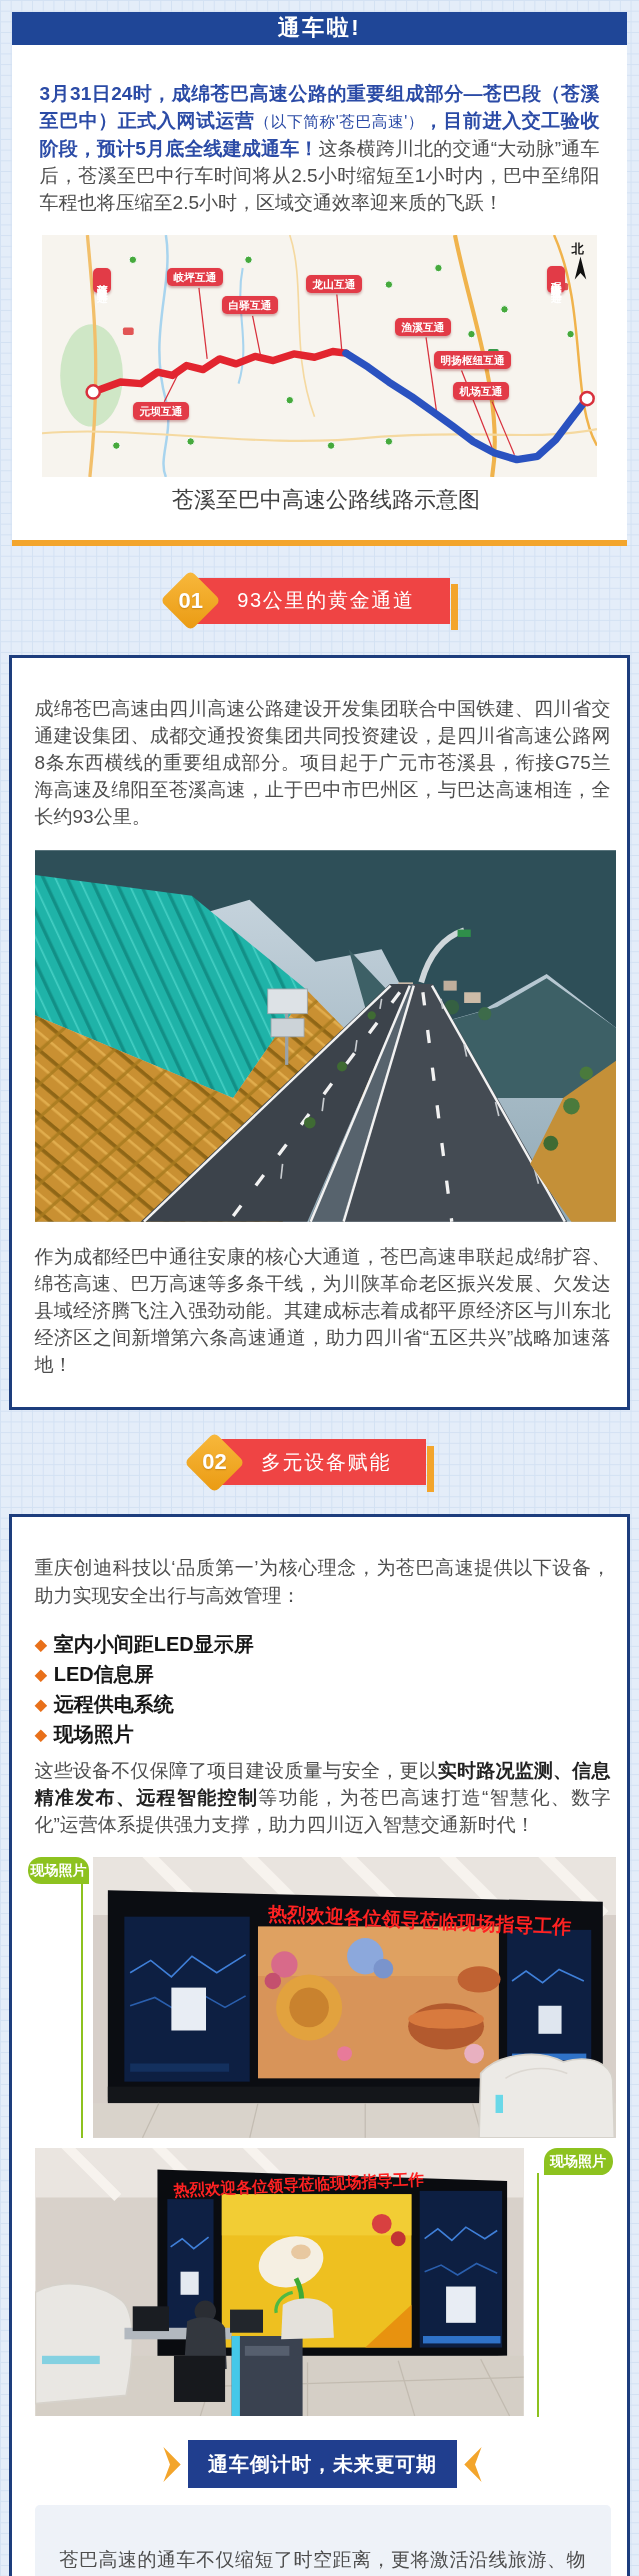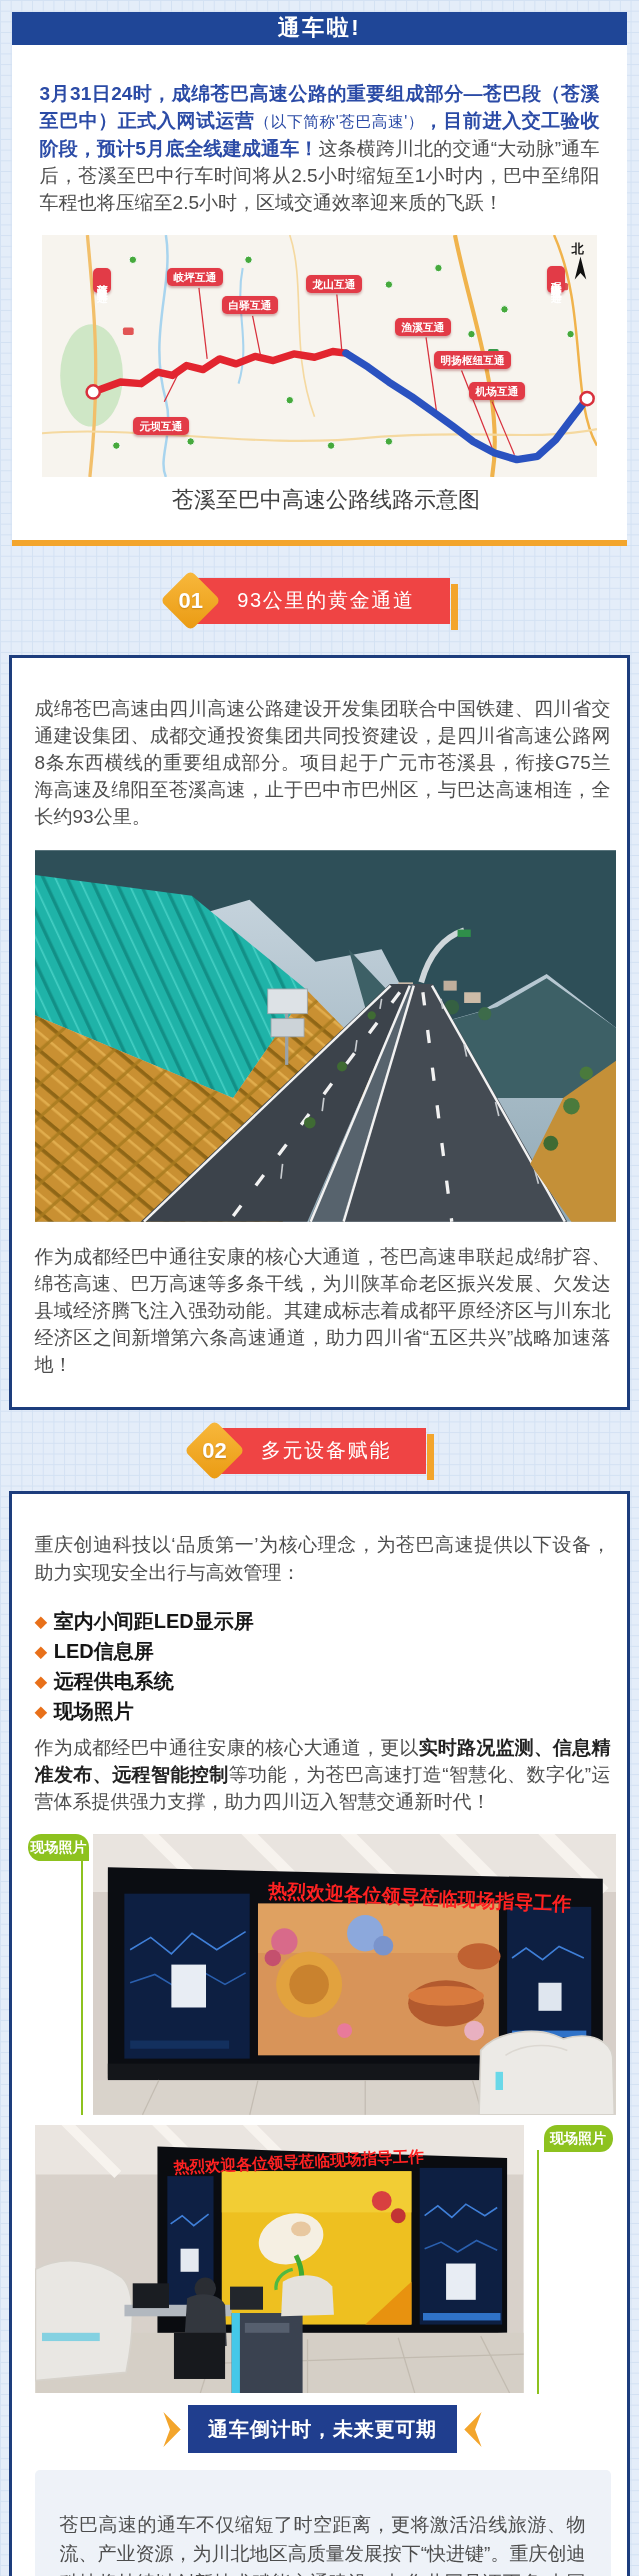--- a/index.html
+++ b/index.html
@@ -19,21 +19,21 @@
   .hdr-band span{color:#fff;font-size:22px;font-weight:bold;letter-spacing:2.5px;}
   .intro{padding:16.5px 28px 0;}
   .p{font-size:19px;line-height:27px;color:#4d4d4d;text-align:justify;}
   .b-blue{color:#2b4ba6;font-weight:bold;}
   .note{color:#2b4ba6;font-size:15.7px;}
   .map-wrap{width:555px;height:242px;margin:13.2px auto 0;position:relative;}
   .map-caption{font-family:"Liberation Serif","DejaVu Serif",serif;font-size:22px;color:#404040;text-align:center;margin-top:8.3px;height:30px;padding-left:13px;}
   .spacer30{height:25px;}
   .orange-line{height:5.8px;background:#f3a52c;}
   .gap1{height:109px;display:flex;align-items:center;justify-content:center;}
-  .gap2{height:81px;display:flex;align-items:center;justify-content:center;}
+  .gap2{height:104px;display:flex;align-items:center;justify-content:center;}
   
   .sec-banner{position:relative;height:46px;background:#ef4444;display:flex;align-items:center;justify-content:center;padding:0 35px 0 48px;}
   .sec-banner .title{color:#fff;font-size:20px;font-weight:normal;letter-spacing:1.7px;white-space:nowrap;}
   .sec-banner .obar{position:absolute;right:-8.3px;top:6.6px;width:7.4px;height:46px;background:#f3a52c;}
   .diamond{position:absolute;left:-25px;top:-3.3px;width:53px;height:53px;display:flex;align-items:center;justify-content:center;}
   .diamond::before{content:'';position:absolute;inset:5px;transform:rotate(45deg);background:linear-gradient(135deg,#f8b93d,#ea9a12);border-radius:5.8px;}
   .diamond span{position:relative;color:#fff;font-size:22px;font-weight:bold;text-shadow:0 0.8px 1.7px rgba(140,80,0,.4);}
   .inner{padding:18px 16.5px 10px;}
   .inner3{padding:18px 16.5px 13.2px;}
   .mt24{margin-top:20px;} .mt22{margin-top:18px;}
@@ -51,21 +51,21 @@
   .ph2{height:268px;margin-top:10px;}
   .site-tag{position:absolute;top:0;background:#8dc21f;color:#fff;font-size:14px;font-weight:bold;
     height:27px;display:flex;align-items:center;justify-content:center;z-index:2;}
   .tag-left{left:-6.6px;width:61px;border-radius:13.2px 13.2px 0 13.2px;}
   .tag-right{left:509px;width:69px;border-radius:13.2px 13.2px 13.2px 0;}
   .gline{position:absolute;width:2.5px;background:#8dc21f;z-index:1;}
   .gl1{left:46px;top:25px;height:256px;}
   .gl2{left:502px;top:25px;height:244px;}
   .ph-img{position:absolute;top:0;}
   
-  .count-banner{display:flex;align-items:center;justify-content:center;margin-top:12px;gap:7.4px;}
+  .count-banner{display:flex;align-items:center;justify-content:center;margin-top:24px;gap:7.4px;}
   .count-core{height:48px;background:#203e8e;display:flex;align-items:center;padding:0 20px;}
   .count-core span{color:#fff;font-size:20px;font-weight:bold;letter-spacing:0.8px;}
   .arrow{width:17.3px;height:35px;background:#f3a52c;}
   .arrow.l{clip-path:polygon(0 0,100% 50%,0 100%,38% 50%);}
   .arrow.r{clip-path:polygon(100% 0,0 50%,100% 100%,62% 50%);}
   .gray-box{margin-top:16.5px;background:#eef2f8;border-radius:5px;padding:21.5px 25px;}
   .gray-box .p{line-height:29px;}
   svg text{font-family:"Liberation Sans","DejaVu Sans",sans-serif;}
 </style>
 </head>
@@ -132,22 +132,22 @@
 
       <text x="641" y="22" font-size="15" font-weight="bold" fill="#111">北</text>
       <polygon points="652,26 659,54 652,46 645,54" fill="#111"></polygon>
     </svg>
     <div class="pill v" style="left:51px;top:33px;">苍溪枢纽互通</div>
     <div class="pill" style="left:125px;top:33px;">岐坪互通</div>
     <div class="pill" style="left:180px;top:61px;">白驿互通</div>
     <div class="pill" style="left:264px;top:40px;">龙山互通</div>
     <div class="pill" style="left:353px;top:83px;">渔溪互通</div>
     <div class="pill" style="left:392px;top:116px;">明扬枢纽互通</div>
-    <div class="pill" style="left:427px;top:147px;">机场互通</div>
-    <div class="pill" style="left:91px;top:182px;">元坝互通</div>
+    <div class="pill" style="left:411px;top:147px;">机场互通</div>
+    <div class="pill" style="left:91px;top:167px;">元坝互通</div>
     <div class="pill v" style="left:505px;top:31px;">碾盘寺枢纽互通</div>
   </div>
   <div class="map-caption">苍溪至巴中高速公路线路示意图</div>
   <div class="spacer30"></div>
   <div class="orange-line"></div>
 </div>
 
 <div class="gap1">
   <div class="sec-banner">
     <div class="diamond">
@@ -275,21 +275,21 @@
       <div class="bullet-row">
           <span class="dia">◆</span>
           <span>远程供电系统</span>
         </div>
       <div class="bullet-row">
           <span class="dia">◆</span>
           <span>现场照片</span>
         </div>
     </div>
 
-    <p class="p" style="margin-top:8.3px;"><span>作为成都经巴中通往安康的核心大通道，更以</span><span class="b-dark">实时路况监测、信息精准发布、远程智能控制</span><span>等功能，为苍巴高速打造“智慧化、数字化”运营体系提供强力支撑，助力四川迈入智慧交通新时代！</span></p>
+    <p class="p" style="margin-top:8.3px;"><span>这些设备不仅保障了项目建设质量与安全，更以</span><span class="b-dark">实时路况监测、信息精准发布、远程智能控制</span><span>等功能，为苍巴高速打造“智慧化、数字化”运营体系提供强力支撑，助力四川迈入智慧交通新时代！</span></p>
 
     <div class="photo-block ph1">
       <div class="site-tag tag-left">现场照片</div>
       <div class="gline gl1"></div>
       <div class="ph-img" style="left:58px;">
         <svg width="523" height="281" viewBox="0 0 634 340">
           <rect width="634" height="340" fill="#d7cfc9"></rect>
 
           <rect width="634" height="70" fill="#e9e4df"></rect>
           <g stroke="#f7f3ee" stroke-width="14">

